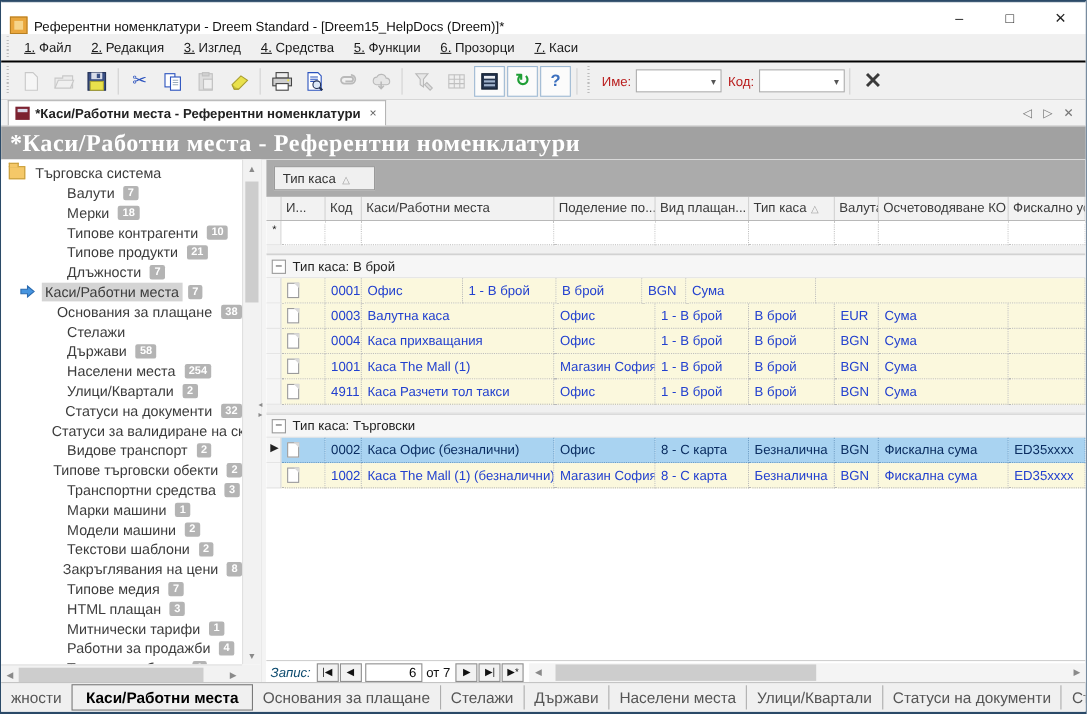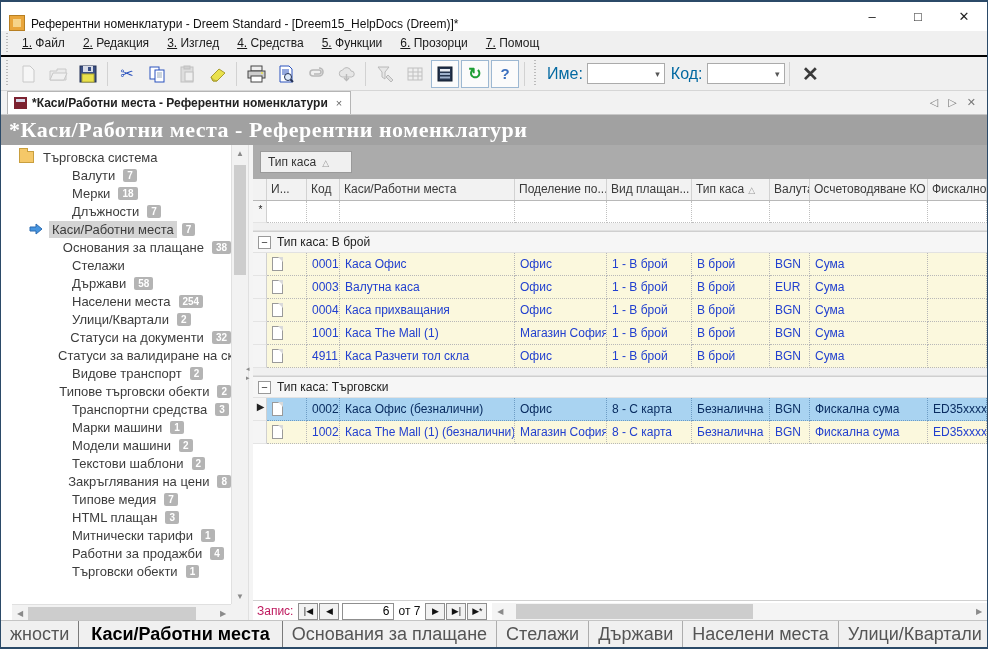--- a/index.html
+++ b/index.html
@@ -28,21 +28,21 @@
   .menu-item .mnum { text-decoration:underline; }
 
   
   .toolbar { position:absolute; left:0; top:56px; right:0; height:34px; background:#f0f0f0;
              display:flex; align-items:center; border-bottom:1px solid #d6d6d6; }
   .tbtn { width:28px; height:28px; display:flex; align-items:center; justify-content:center; margin:0 1px; }
   .tbtn.boxed { border:1px solid #9db8d2; background:#fbfbfb; }
   .tsep { width:1px; height:24px; background:#d2d2d2; margin:0 4px; }
   .glyph { font-size:16px; line-height:1; }
   .dis { opacity:.45; filter:grayscale(1); }
-  .tb-label { font-size:16px; color:#0369a1; margin:0 4px 0 6px; }
+  .tb-label { font-size:12px; color:#b91c1c; margin:0 4px 0 6px; }
   .combo { width:78px; height:21px; background:#fff; border:1px solid #ababab; display:flex; align-items:center; }
   .combo .arrow { margin-left:auto; font-size:9px; color:#555; padding:0 4px; }
   .clear-btn { font-size:20px; font-weight:bold; color:#3a3a3a; width:34px; text-align:center; }
 
   
   .tabstrip { position:absolute; left:0; top:90px; right:0; height:24px; background:#f2f2f2;
               display:flex; align-items:flex-end; border-bottom:1px solid #c8c8c8; }
   .mdi-tab { height:23px; background:#fff; border:1px solid #b5b5b5; border-bottom:none;
              display:flex; align-items:center; padding:0 8px 0 6px; margin-left:6px; }
   .mdi-tab-icon { width:13px; height:12px; background:#7c2230; margin-right:5px; position:relative; }
@@ -52,21 +52,21 @@
   .strip-btns { margin-left:auto; display:flex; align-items:center; height:100%; padding-right:6px; }
   .strip-btn { font-size:11px; color:#777; padding:0 5px; }
 
   
   .banner { position:absolute; left:0; top:114px; right:0; height:30px; background:#a1a1a1;
             display:flex; align-items:center; }
   .banner-title { font-family:"Liberation Serif", serif; font-weight:bold; font-size:22px; color:#fff;
                   padding-left:8px; letter-spacing:.5px; white-space:nowrap; }
 
   
-  .content { position:absolute; left:0; top:144px; right:0; height:476px; display:flex;padding-left:11px; }
+  .content { position:absolute; left:0; top:144px; right:0; height:476px; display:flex; }
 
   
   .tree-panel { position:relative; width:237px; height:100%; background:#fff; border-right:1px solid #e0e0e0; }
   .tree-view { position:absolute; left:0; top:0; right:17px; bottom:17px; overflow:hidden; padding-top:3px; }
   .tree-row { height:18px; display:flex; align-items:center; font-size:13px; color:#3c3c3c; white-space:nowrap; }
   .tree-root { padding-left:7px; }
   .folder-ico { width:15px; height:12px; background:#f5c868; border:1px solid #c99f3e; position:relative; margin-right:6px; }
   .folder-ico::before { content:""; position:absolute; left:-1px; top:-4px; width:7px; height:3px;
                         background:#f5c868; border:1px solid #c99f3e; border-bottom:none; }
   .tree-item { padding-left:37px; }
@@ -118,33 +118,33 @@
   .g-row .gc.icn { padding-top:4px; }
   .g-row.selected .gc { background:#a9d3f1; color:#0a2d61; border-bottom:1px dotted #6d9cc4; border-right:1px dotted #6d9cc4; }
   .g-row .gc.ind, .g-row.selected .gc.ind { background:#f5f5f5; color:#222; border-right:1px solid #d0d0d0; border-bottom:1px solid #e4e4e4; }
   .doc { display:inline-block; width:11px; height:14px; background:#fff; border:1px solid #9a9a9a; position:relative; }
   .doc::after { content:""; position:absolute; right:-1px; top:-1px; border-style:solid;
                 border-width:0 5px 5px 0; border-color:transparent #d9d9d9 transparent transparent; }
 
   
   .recnav { position:absolute; left:0; right:0; bottom:0; height:21px; background:#fff;
             border-top:1px solid #d0d0d0; display:flex; align-items:center; }
-  .recnav-label { font-size:12px; color:#be185d; margin:0 5px 0 4px; }
+  .recnav-label { font-size:12px; color:#0c4a6e; margin:0 5px 0 4px;font-style:italic; }
   .nav-btn { height:17px; min-width:20px; border:1px solid #8f8f8f; background:#f2f2f2; font-size:9px;
              color:#111; display:flex; align-items:center; justify-content:center; margin-right:1px; padding:0 2px; }
   .rec-input { width:52px; height:17px; border:1px solid #8f8f8f; font-size:12px; text-align:right;
                padding-right:4px; margin:0 2px; font-family:"Liberation Sans",sans-serif; }
   .rec-total { font-size:12px; color:#111; margin:0 5px 0 2px; }
   .rec-scroll { flex:1; height:17px; background:#f4f4f4; margin-left:4px; display:flex; align-items:center; }
   .rec-thumb { width:237px; height:15px; background:#cdcdcd; margin-left:8px; }
 
   
   .bottombar { position:absolute; left:0; right:0; bottom:0; height:27px; background:#f0f0f0;
                border-top:1px solid #c4c4c4; display:flex; align-items:center; overflow:hidden; }
-  .btab { font-size:18px; color:#555; padding:3px 9px; white-space:nowrap; }
+  .btab { font-size:14px; color:#555; padding:3px 9px; white-space:nowrap; }
   .btab + .btab { border-left:1px solid #adadad; }
   .btab.active { font-weight:bold; color:#000; background:#f0f0f0; border:1px solid #7a7a7a; padding:3px 12px; }
   .btab.active + .btab { border-left:none; }
 
   svg { display:block; }
 </style>
 </head>
 <body>
 
 <div class="window">
@@ -167,21 +167,21 @@
   <div class="menu-item"><span class="mnum">2.</span> <span>Редакция</span></div>
 
   <div class="menu-item"><span class="mnum">3.</span> <span>Изглед</span></div>
 
   <div class="menu-item"><span class="mnum">4.</span> <span>Средства</span></div>
 
   <div class="menu-item"><span class="mnum">5.</span> <span>Функции</span></div>
 
   <div class="menu-item"><span class="mnum">6.</span> <span>Прозорци</span></div>
 
-  <div class="menu-item"><span class="mnum">7.</span> <span>Помощ</span></div>
+  <div class="menu-item"><span class="mnum">7.</span> <span>Каси</span></div>
 </div>
   </div>
 
   <div class="toolbar">
     <div class="grip"></div>
     <div class="tbtn dis">
       <svg width="18" height="18" viewBox="0 0 18 18">
           <path d="M4 1h7l4 4v12H4z" fill="#fff" stroke="#999"></path>
         </svg>
     </div>
@@ -329,21 +329,35 @@
   </div>
 
   <div class="tree-row tree-item">
     <svg class="sel-arrow" viewBox="0 0 14 12" style="visibility: hidden;">
                 <path d="M1 4h6V1l6 5-6 5V8H1z" fill="#4695e0" stroke="#2b6bb0"></path>
               </svg>
     <span class="tree-label">Мерки</span>
     <span class="badge">18</span>
   </div>
 
-
+  <div class="tree-row tree-item">
+    <svg class="sel-arrow" viewBox="0 0 14 12" style="visibility: hidden;">
+                <path d="M1 4h6V1l6 5-6 5V8H1z" fill="#4695e0" stroke="#2b6bb0"></path>
+              </svg>
+    <span class="tree-label">Типове контрагенти</span>
+    <span class="badge">10</span>
+  </div>
+
+  <div class="tree-row tree-item">
+    <svg class="sel-arrow" viewBox="0 0 14 12" style="visibility: hidden;">
+                <path d="M1 4h6V1l6 5-6 5V8H1z" fill="#4695e0" stroke="#2b6bb0"></path>
+              </svg>
+    <span class="tree-label">Типове продукти</span>
+    <span class="badge">21</span>
+  </div>
 
   <div class="tree-row tree-item">
     <svg class="sel-arrow" viewBox="0 0 14 12" style="visibility: hidden;">
                 <path d="M1 4h6V1l6 5-6 5V8H1z" fill="#4695e0" stroke="#2b6bb0"></path>
               </svg>
     <span class="tree-label">Длъжности</span>
     <span class="badge">7</span>
   </div>
 
   <div class="tree-row tree-item sel">
@@ -559,21 +573,20 @@
             <div class="g-gap"></div>
   <div class="g-group">
     <span class="g-collapse">−</span>
     <span>Тип каса: В брой</span>
   </div>
 
   <div class="g-row">
     <span class="gc c0 ind"></span>
     <span class="gc c1 icn"><i class="doc"></i></span>
     <span class="gc c2">0001</span>
-    <span class="gc c3">Каса Офис</span>
     <span class="gc c4">Офис</span>
     <span class="gc c5">1 - В брой</span>
     <span class="gc c6">В брой</span>
     <span class="gc c7">BGN</span>
     <span class="gc c8">Сума</span>
     <span class="gc c9"></span>
   </div>
 
   <div class="g-row">
     <span class="gc c0 ind"></span>
@@ -611,21 +624,21 @@
     <span class="gc c6">В брой</span>
     <span class="gc c7">BGN</span>
     <span class="gc c8">Сума</span>
     <span class="gc c9"></span>
   </div>
 
   <div class="g-row">
     <span class="gc c0 ind"></span>
     <span class="gc c1 icn"><i class="doc"></i></span>
     <span class="gc c2">4911</span>
-    <span class="gc c3">Каса Разчети тол скла</span>
+    <span class="gc c3">Каса Разчети тол такси</span>
     <span class="gc c4">Офис</span>
     <span class="gc c5">1 - В брой</span>
     <span class="gc c6">В брой</span>
     <span class="gc c7">BGN</span>
     <span class="gc c8">Сума</span>
     <span class="gc c9"></span>
   </div>
 <div class="g-gap"></div>
   <div class="g-group">
     <span class="g-collapse">−</span>

